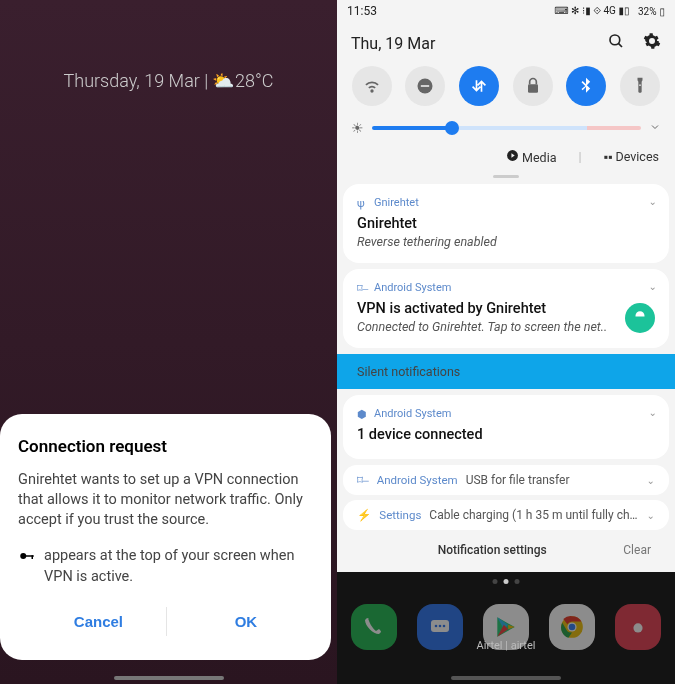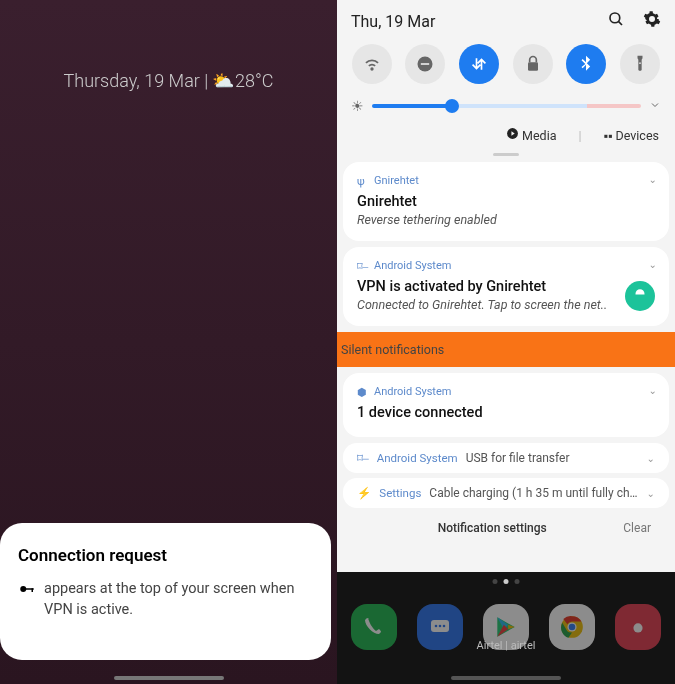--- a/index.html
+++ b/index.html
@@ -33,33 +33,33 @@
   .qs-row { display: flex; justify-content: space-around; padding: 6px 8px 4px; }
   .qs { width: 40px; height: 40px; border-radius: 50%; background: #e6e6e6; display: flex; align-items: center; justify-content: center; cursor:pointer; }
   .qs.on { background: #1e7cf0; }
   .qs svg { width: 20px; height: 20px; fill: #666; }
   .qs.on svg { fill: #fff; }
   .bright { display: flex; align-items: center; padding: 8px 14px; gap: 8px; }
   .bright .track { flex: 1; height: 4px; position: relative; border-radius: 2px; background: linear-gradient(90deg,#1e7cf0 0 30%,#cfe3fb 30% 80%,#f5c6c6 80% 100%); }
   .bright .thumb { position: absolute; left: 30%; top: 50%; width: 14px; height: 14px; background:#1e7cf0; border-radius:50%; transform: translate(-50%,-50%); }
   .dots { font-size:14px; color:#666; }
   .cog { width:12px;height:12px; }
-  .media-dev { display:flex; justify-content:flex-end; gap:22px; padding: 4px 16px 8px; font-size:12.5px; color:#333; align-items:center; }
+  .media-dev { display:flex; justify-content:flex-end; gap:22px; padding: 4px 16px 8px; font-size:12.5px; color:#333; }
   .media-dev .sep { color:#bbb; }
   .handle { width:26px; height:3px; background:#ccc; border-radius:2px; margin:2px auto 6px; }
 
   .notifs { padding: 0 6px 6px; }
   .card { background:#fff; border-radius:16px; margin-bottom:6px; padding:12px 14px 14px; position:relative; }
   .card .app { display:flex; align-items:center; gap:6px; font-size:11px; color:#5d8acb; margin-bottom:6px; }
   .card .app .ic { width:11px; height:11px; }
   .card h4 { font-size:14.5px; color:#111; font-weight:500; margin-bottom:2px; }
   .card .sub { font-size:12.5px; color:#555;font-style:italic; }
   .card .chev { position:absolute; right:12px; top:12px; font-size:10px; color:#999; }
   .card .badge { position:absolute; right:14px; top:34px; width:30px; height:30px; background:#1cc39a; border-radius:50%; display:flex; align-items:center; justify-content:center; }
-  .silent { background:#f97316; border-radius:0; font-size:12.5px; color:#444; padding:10px 4px; margin:0 -6px 6px; }
+  .silent { background:#0ea5e9; border-radius:0; font-size:12.5px; color:#444; padding:10px 20px; margin:0 -6px 6px; }
   .mini-card { background:#fff; border-radius:14px; margin-bottom:5px; padding:8px 14px; display:flex; align-items:center; gap:8px; font-size:11.5px; color:#5d8acb; position:relative; }
   .mini-card .txt { color:#555; flex:1; white-space:nowrap; overflow:hidden; text-overflow:ellipsis; font-size:12px; }
   .mini-card .chev { font-size:10px; color:#999; }
   .footer { display:flex; justify-content:space-between; padding:8px 18px 12px; font-size:12px; color:#777; }
   .footer .center { color:#333; font-weight:500; }
 
   .dock-bg { position:absolute; left:0; right:0; bottom:0; height:112px; background:#131313; }
   .page-ind { position:absolute; bottom:100px; left:50%; transform:translateX(-50%); display:flex; gap:6px; }
   .page-ind span { width:5px; height:5px; background:#444; border-radius:50%; }
   .page-ind span.active { background:#ccc; }
@@ -71,35 +71,46 @@
   .ic-play { width:13px;height:13px; }
 </style>
 </head>
 <body>
 
 <div class="phone-left">
   <div class="home-date">Thursday, 19 Mar | ⛅28°C</div>
 
   <div class="dialog">
     <h3>Connection request</h3>
+    <p>Gnirehtet wants to set up a VPN connection that allows it to monitor network traffic. Only accept if you trust the source.</p>
     <div class="vpn-note">
       <span class="key-ic">
         <svg viewBox="0 0 24 24" width="18" height="18" fill="#000">
             <circle cx="7" cy="12" r="4"></circle>
             <rect x="10" y="11" width="11" height="2"></rect>
             <rect x="18" y="11" width="2" height="5"></rect>
           </svg>
       </span>
       <span>appears at the top of your screen when VPN is active.</span>
     </div>
+    <div class="btns">
+      <button class="btn btn-cancel">Cancel</button>
+      <button class="btn btn-ok">OK</button>
+    </div>
   </div>
   <div class="navbar-l"></div>
 </div>
 
 <div class="phone-right">
+  <div class="status-r">
+    <span>11:53</span>
+    <span class="icons">
+      <span>⌨ ✻ ⁝▮ ⟐ 4G ▮▯</span>&nbsp;<span>32%</span>▯
+    </span>
+  </div>
 
   <div class="shade-head">
     <span class="date">Thu, 19 Mar</span>
     <div class="acts">
       <span><svg viewBox="0 0 24 24" fill="none" stroke="#222" stroke-width="2.2">
             <circle cx="10.5" cy="10.5" r="6.5"></circle>
             <line x1="20" y1="20" x2="15.2" y2="15.2"></line>
           </svg></span>
       <span><svg viewBox="0 0 24 24" fill="#222">
             <path d="M12 8a4 4 0 100 8 4 4 0 000-8zm9 4c0 .6-.05 1.18-.15 1.74l2.1 1.64-2 3.46-2.48-1a8.9 8.9 0 01-3 1.74l-.38 2.64h-4l-.37-2.64a8.9 8.9 0 01-3-1.74l-2.48 1-2-3.46 2.1-1.64A9.3 9.3 0 013 12c0-.6.05-1.18.15-1.74L1.05 8.62l2-3.46 2.48 1a8.9 8.9 0 013-1.74L8.9 1.78h4l.37 2.64a8.9 8.9 0 013 1.74l2.48-1 2 3.46-2.1 1.64c.1.56.15 1.14.15 1.74z"></path>

